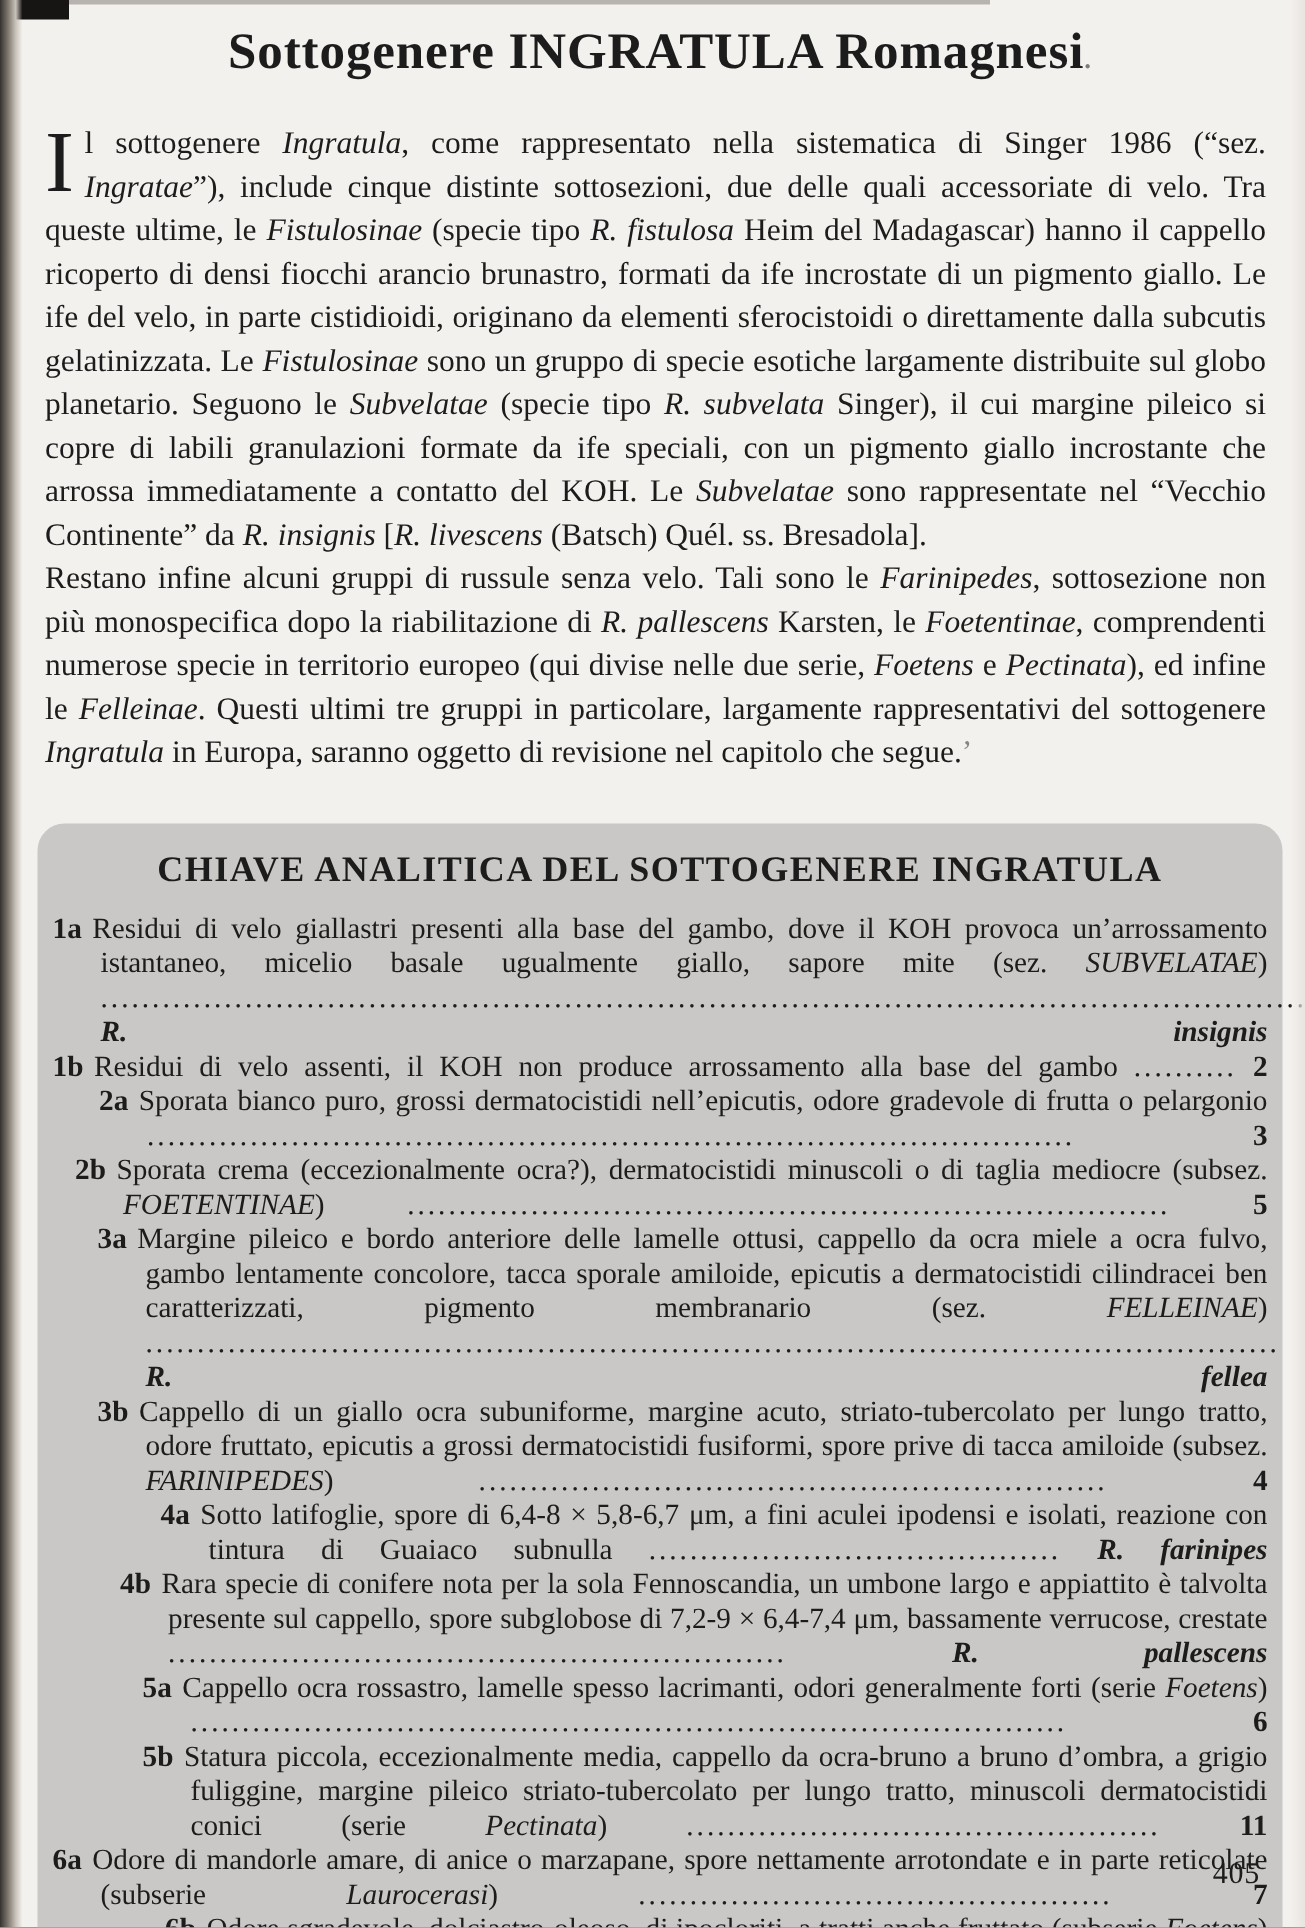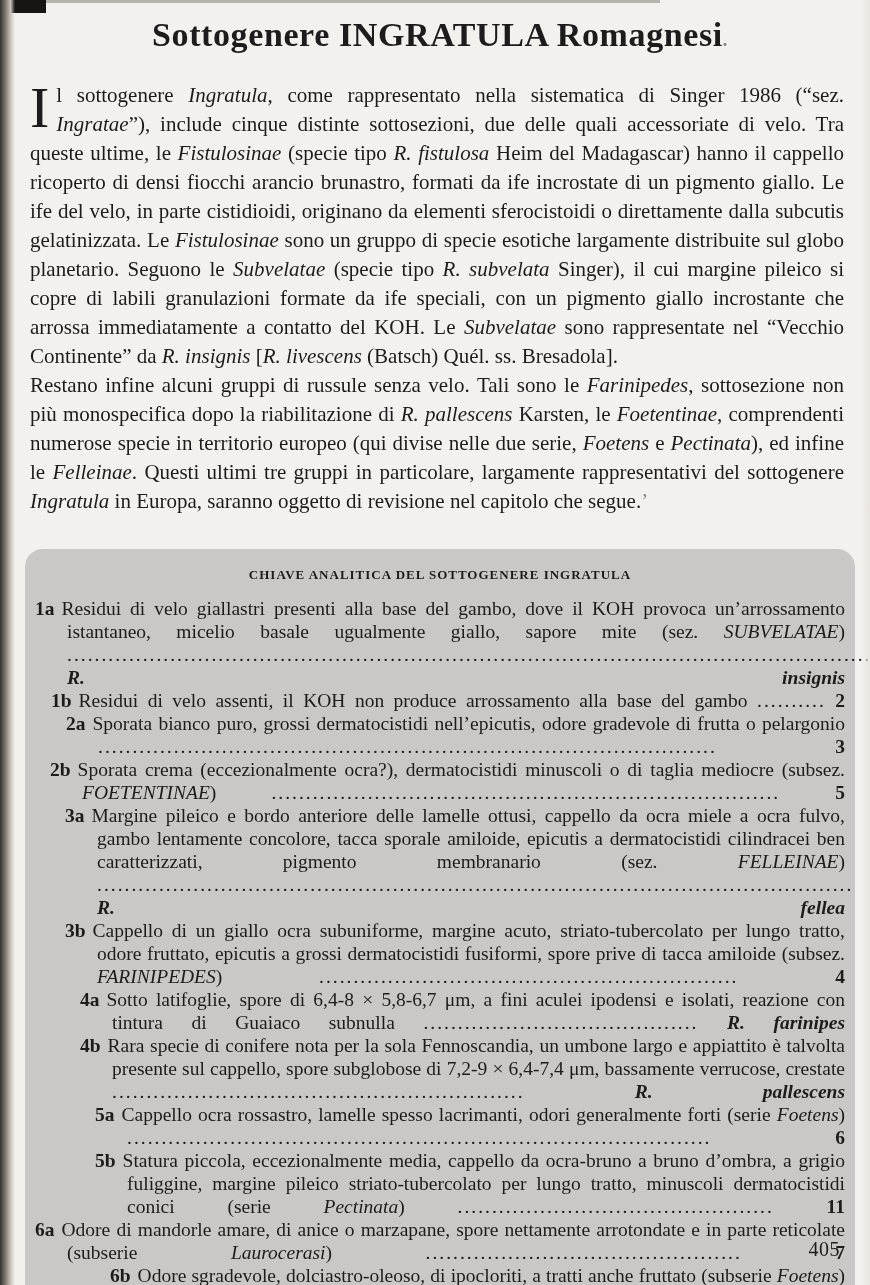--- a/index.html
+++ b/index.html
@@ -40,21 +40,21 @@
   .key-box{
     margin:33px 15px 0 25px;
     width:830px;box-sizing:border-box;
     min-height:735px;
     background:#c9c8c6;
     border-radius:18px;
     padding:14px 10px 16px 10px;
   }
   .key-heading{
     text-align:center;font-weight:bold;
-    font-size:13px;letter-spacing:1px;
+    font-size:24px;letter-spacing:1px;
     margin:4px 0 14px 0;
   }
   .entries{font-size:19.5px;line-height:23px;}
   .entry{
     padding-left:32px;text-indent:-32px;
     text-align:justify;text-align-last:justify;
     margin:0;
   }
   .entry-label{font-weight:bold;margin-right:7px;}
   
@@ -77,26 +77,26 @@
   <div class="intro">
     <p><span class="drop-cap">I</span><span><span>l sottogenere </span><span class="st-i">Ingratula</span><span>, come rappresentato nella sistematica di Singer 1986 (“sez. </span><span class="st-i">Ingratae</span><span>”), include cinque distinte sottosezioni, due delle quali accessoriate di velo. Tra queste ultime, le </span><span class="st-i">Fistulosinae</span><span> (specie tipo </span><span class="st-i">R. fistulosa</span><span> Heim del Madagascar) hanno il cappello ricoperto di densi fiocchi arancio brunastro, formati da ife incrostate di un pigmento giallo. Le ife del velo, in parte cistidioidi, originano da elementi sferocistoidi o direttamente dalla subcutis gelatinizzata. Le </span><span class="st-i">Fistulosinae</span><span> sono un gruppo di specie esotiche largamente distribuite sul globo planetario. Seguono le </span><span class="st-i">Subvelatae</span><span> (specie tipo </span><span class="st-i">R. subvelata</span><span> Singer), il cui margine pileico si copre di labili granulazioni formate da ife speciali, con un pigmento giallo incrostante che arrossa immediatamente a contatto del KOH. Le </span><span class="st-i">Subvelatae</span><span> sono rappresentate nel “Vecchio Continente” da </span><span class="st-i">R. insignis</span><span> [</span><span class="st-i">R. livescens</span><span> (Batsch) Quél. ss. Bresadola].</span></span></p>
     <p><span><span>Restano infine alcuni gruppi di russule senza velo. Tali sono le </span><span class="st-i">Farinipedes</span><span>, sottosezione non più monospecifica dopo la riabilitazione di </span><span class="st-i">R. pallescens</span><span> Karsten, le </span><span class="st-i">Foetentinae</span><span>, comprendenti numerose specie in territorio europeo (qui divise nelle due serie, </span><span class="st-i">Foetens</span><span> e </span><span class="st-i">Pectinata</span><span>), ed infine le </span><span class="st-i">Felleinae</span><span>. Questi ultimi tre gruppi in particolare, largamente rappresentativi del sottogenere </span><span class="st-i">Ingratula</span><span> in Europa, saranno oggetto di revisione nel capitolo che segue.</span><span class="st-mark">’</span></span></p>
   </div>
 
   <div class="key-box">
     <div class="key-heading">CHIAVE ANALITICA DEL SOTTOGENERE INGRATULA</div>
     <div class="entries">
 
     <p class="entry" style="margin-left: 0px;"><span class="entry-label">1a</span><span><span>Residui di velo giallastri presenti alla base del gambo, dove il KOH provoca un’arrossamento istantaneo, micelio basale ugualmente giallo, sapore mite (sez. </span><span class="st-i">SUBVELATAE</span><span>) </span><span class="st-dots">.....................................................................................................................</span><span> </span><span class="st-bi">R. insignis</span></span></p>
-        <p class="entry" style="margin-left: 16px;"><span class="entry-label">1b</span><span><span>Residui di velo assenti, il KOH non produce arrossamento alla base del gambo </span><span class="st-dots">..........</span><span> </span><span class="st-b">2</span></span></p>
+        <p class="entry" style="margin-left: 0px;"><span class="entry-label">1b</span><span><span>Residui di velo assenti, il KOH non produce arrossamento alla base del gambo </span><span class="st-dots">..........</span><span> </span><span class="st-b">2</span></span></p>
         <p class="entry" style="margin-left: 31px;"><span class="entry-label">2a</span><span><span>Sporata bianco puro, grossi dermatocistidi nell’epicutis, odore gradevole di frutta o pelargonio </span><span class="st-dots">..........................................................................................</span><span> </span><span class="st-b">3</span></span></p>
         <p class="entry" style="margin-left: 15px;"><span class="entry-label">2b</span><span><span>Sporata crema (eccezionalmente ocra?), dermatocistidi minuscoli o di taglia mediocre (subsez. </span><span class="st-i">FOETENTINAE</span><span>) </span><span class="st-dots">..........................................................................</span><span> </span><span class="st-b">5</span></span></p>
         <p class="entry" style="margin-left: 30px;"><span class="entry-label">3a</span><span><span>Margine pileico e bordo anteriore delle lamelle ottusi, cappello da ocra miele a ocra fulvo, gambo lentamente concolore, tacca sporale amiloide, epicutis a dermatocistidi cilindracei ben caratterizzati, pigmento membranario (sez. </span><span class="st-i">FELLEINAE</span><span>) </span><span class="st-dots">..............................................................................................................</span><span> </span><span class="st-bi">R. fellea</span></span></p>
         <p class="entry" style="margin-left: 30px;"><span class="entry-label">3b</span><span><span>Cappello di un giallo ocra subuniforme, margine acuto, striato-tubercolato per lungo tratto, odore fruttato, epicutis a grossi dermatocistidi fusiformi, spore prive di tacca amiloide (subsez. </span><span class="st-i">FARINIPEDES</span><span>) </span><span class="st-dots">.............................................................</span><span> </span><span class="st-b">4</span></span></p>
-        <p class="entry" style="margin-left: 45px;"><span class="entry-label">4a</span><span><span>Sotto latifoglie, spore di 6,4-8 × 5,8-6,7 μm, a fini aculei ipodensi e isolati, reazione con tintura di Guaiaco subnulla </span><span class="st-dots">........................................</span><span> </span><span class="st-bi">R. farinipes</span></span></p>
+        <p class="entry" style="margin-left: 72px;"><span class="entry-label">4a</span><span><span>Sotto latifoglie, spore di 6,4-8 × 5,8-6,7 μm, a fini aculei ipodensi e isolati, reazione con tintura di Guaiaco subnulla </span><span class="st-dots">........................................</span><span> </span><span class="st-bi">R. farinipes</span></span></p>
         <p class="entry" style="margin-left: 45px;"><span class="entry-label">4b</span><span><span>Rara specie di conifere nota per la sola Fennoscandia, un umbone largo e appiattito è talvolta presente sul cappello, spore subglobose di 7,2-9 × 6,4-7,4 μm, bassamente verrucose, crestate </span><span class="st-dots">............................................................</span><span> </span><span class="st-bi">R. pallescens</span></span></p>
         <p class="entry" style="margin-left: 60px;"><span class="entry-label">5a</span><span><span>Cappello ocra rossastro, lamelle spesso lacrimanti, odori generalmente forti (serie </span><span class="st-i">Foetens</span><span>) </span><span class="st-dots">.....................................................................................</span><span> </span><span class="st-b">6</span></span></p>
         <p class="entry" style="margin-left: 60px;"><span class="entry-label">5b</span><span><span>Statura piccola, eccezionalmente media, cappello da ocra-bruno a bruno d’ombra, a grigio fuliggine, margine pileico striato-tubercolato per lungo tratto, minuscoli dermatocistidi conici (serie </span><span class="st-i">Pectinata</span><span>) </span><span class="st-dots">..............................................</span><span> </span><span class="st-b">11</span></span></p>
         <p class="entry" style=""><span class="entry-label">6a</span><span><span>Odore di mandorle amare, di anice o marzapane, spore nettamente arrotondate e in parte reticolate (subserie </span><span class="st-i">Laurocerasi</span><span>) </span><span class="st-dots">..............................................</span><span> </span><span class="st-b">7</span></span></p>
         <p class="entry" style="margin-left: 75px;"><span class="entry-label">6b</span><span><span>Odore sgradevole, dolciastro-oleoso, di ipocloriti, a tratti anche fruttato (subserie </span><span class="st-i">Foetens</span><span>) </span></span></p>
       </div>
   </div>
 
   <div class="page-number">405</div>
 </div>

